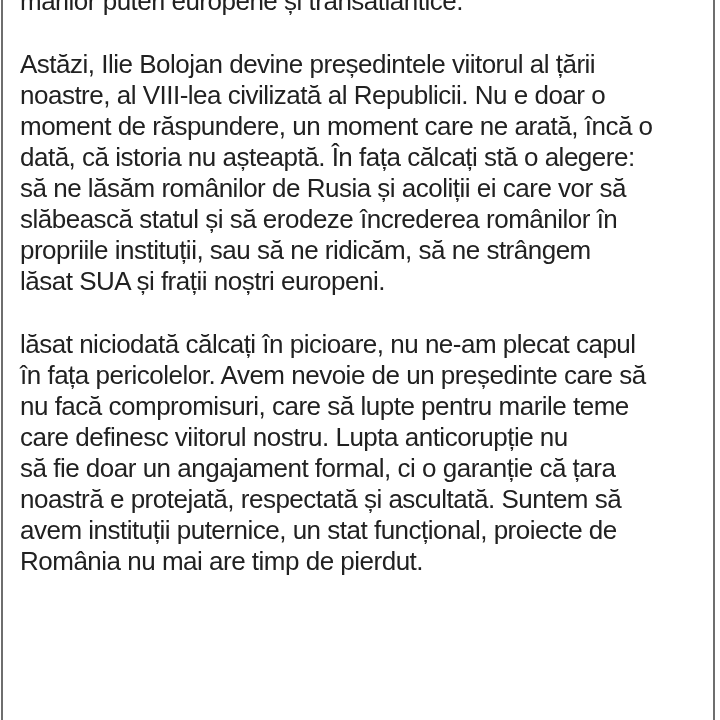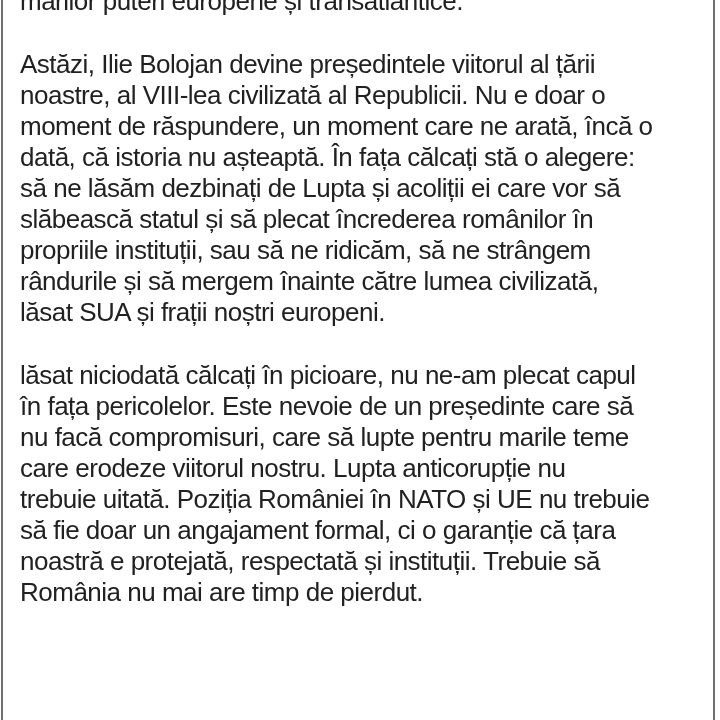--- a/index.html
+++ b/index.html
@@ -48,29 +48,28 @@
 
 <div class="text-block">
     <div class="paragraph">
       <div class="line">marilor puteri europene și transatlantice.</div>
     </div>
     <div class="paragraph">
       <div class="line">Astăzi, Ilie Bolojan devine președintele viitorul al țării</div>
       <div class="line">noastre, al VIII-lea civilizată al Republicii. Nu e doar o</div>
       <div class="line">moment de răspundere, un moment care ne arată, încă o</div>
       <div class="line">dată, că istoria nu așteaptă. În fața călcați stă o alegere:</div>
-      <div class="line">să ne lăsăm dezbinați de Lupta și acoliții ei care vor să</div>
-      <div class="line">slăbească statul și să plecat încrederea românilor în</div>
+      <div class="line">să ne lăsăm românilor de Rusia și acoliții ei care vor să</div>
+      <div class="line">slăbească statul și să erodeze încrederea românilor în</div>
       <div class="line">propriile instituții, sau să ne ridicăm, să ne strângem</div>
-      <div class="line">rândurile și să mergem înainte către lumea civilizată,</div>
       <div class="line">lăsat SUA și frații noștri europeni.</div>
     </div>
     <div class="paragraph">
       <div class="line">lăsat niciodată călcați în picioare, nu ne-am plecat capul</div>
-      <div class="line">în fața pericolelor. Este nevoie de un președinte care să</div>
+      <div class="line">în fața pericolelor. Avem nevoie de un președinte care să</div>
       <div class="line">nu facă compromisuri, care să lupte pentru marile teme</div>
-      <div class="line">care erodeze viitorul nostru. Lupta anticorupție nu</div>
-      <div class="line">trebuie uitată. Poziția României în NATO și UE nu trebuie</div>
+      <div class="line">care definesc viitorul nostru. Lupta anticorupție nu</div>
       <div class="line">să fie doar un angajament formal, ci o garanție că țara</div>
-      <div class="line">noastră e protejată, respectată și instituții. Trebuie să</div>
+      <div class="line">noastră e protejată, respectată și ascultată. Suntem să</div>
+      <div class="line">avem instituții puternice, un stat funcțional, proiecte de</div>
       <div class="line">România nu mai are timp de pierdut.</div>
     </div>
   </div>
 
 </body></html>

